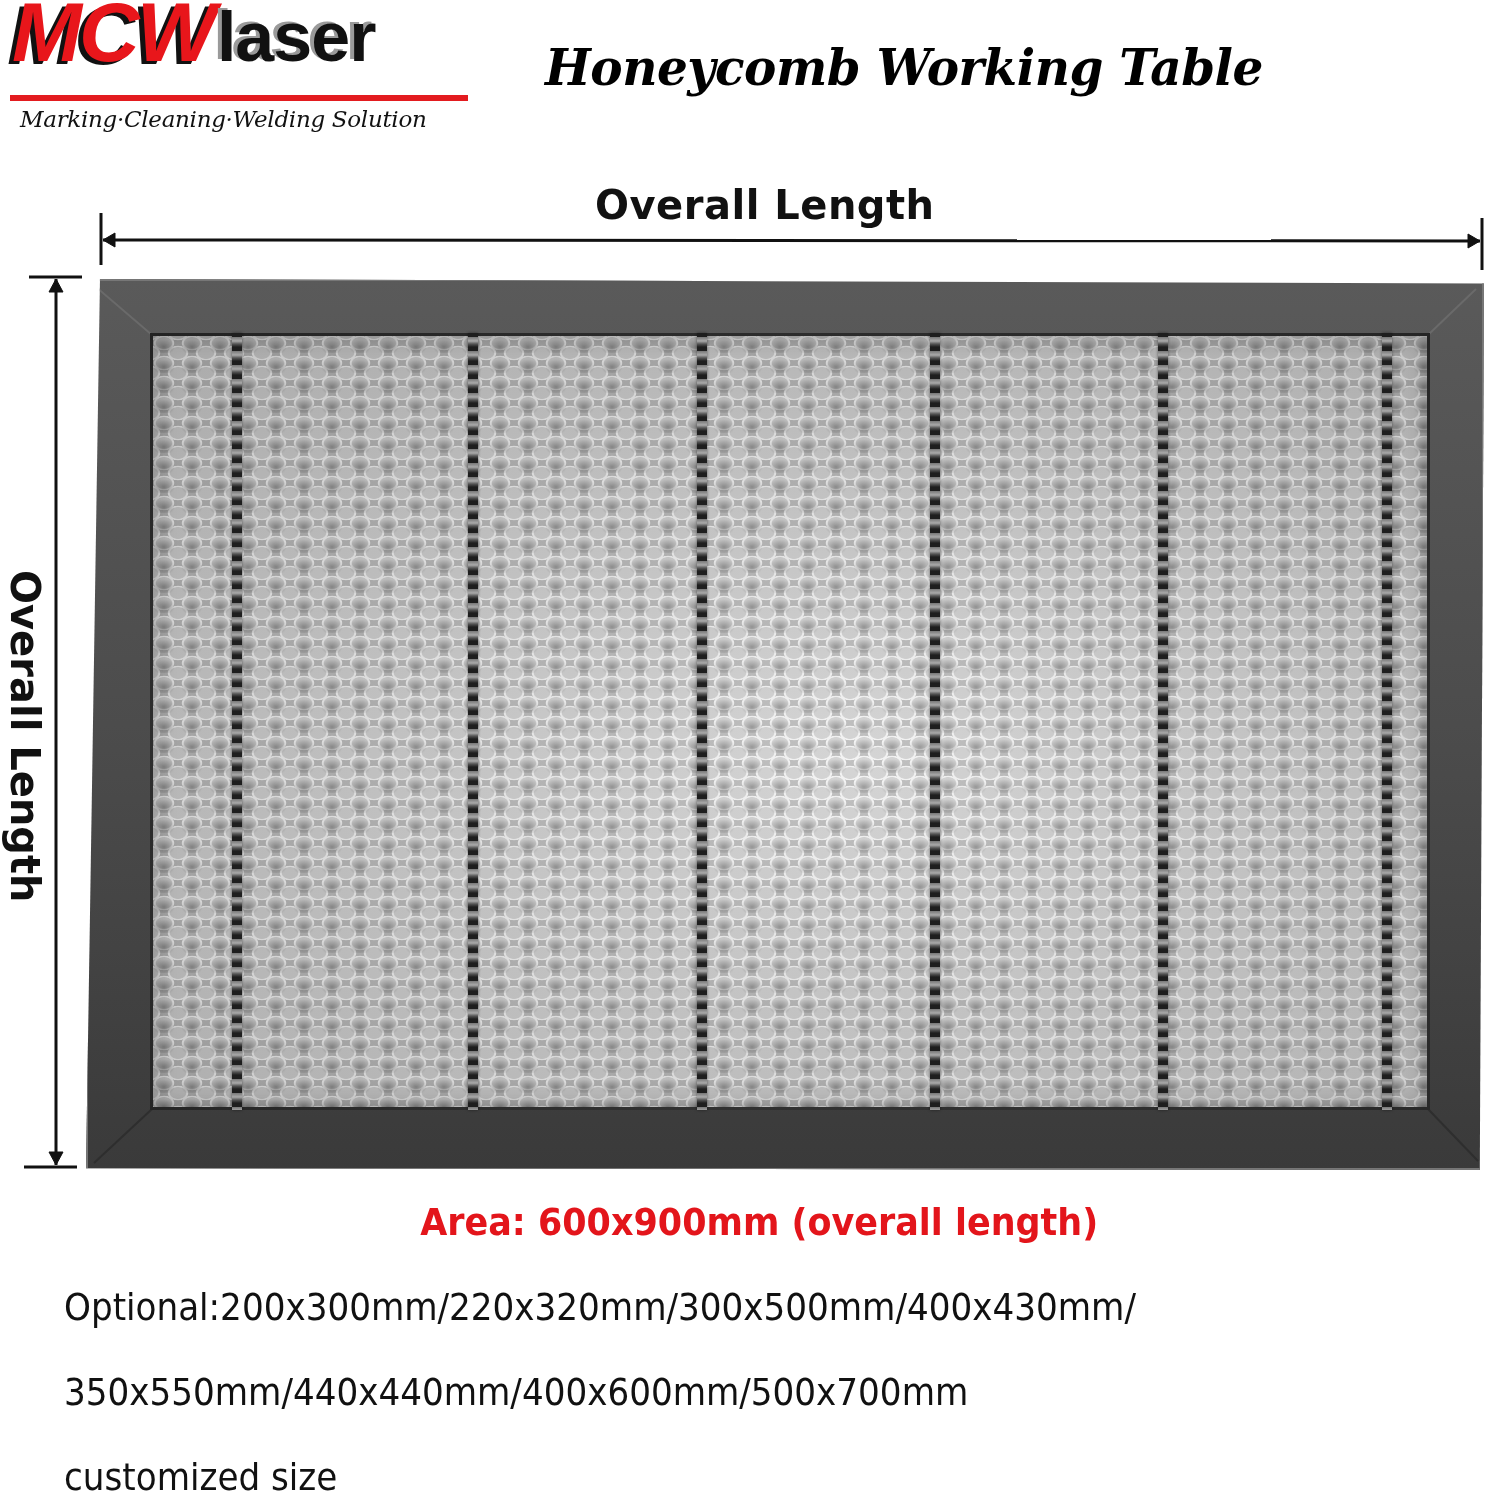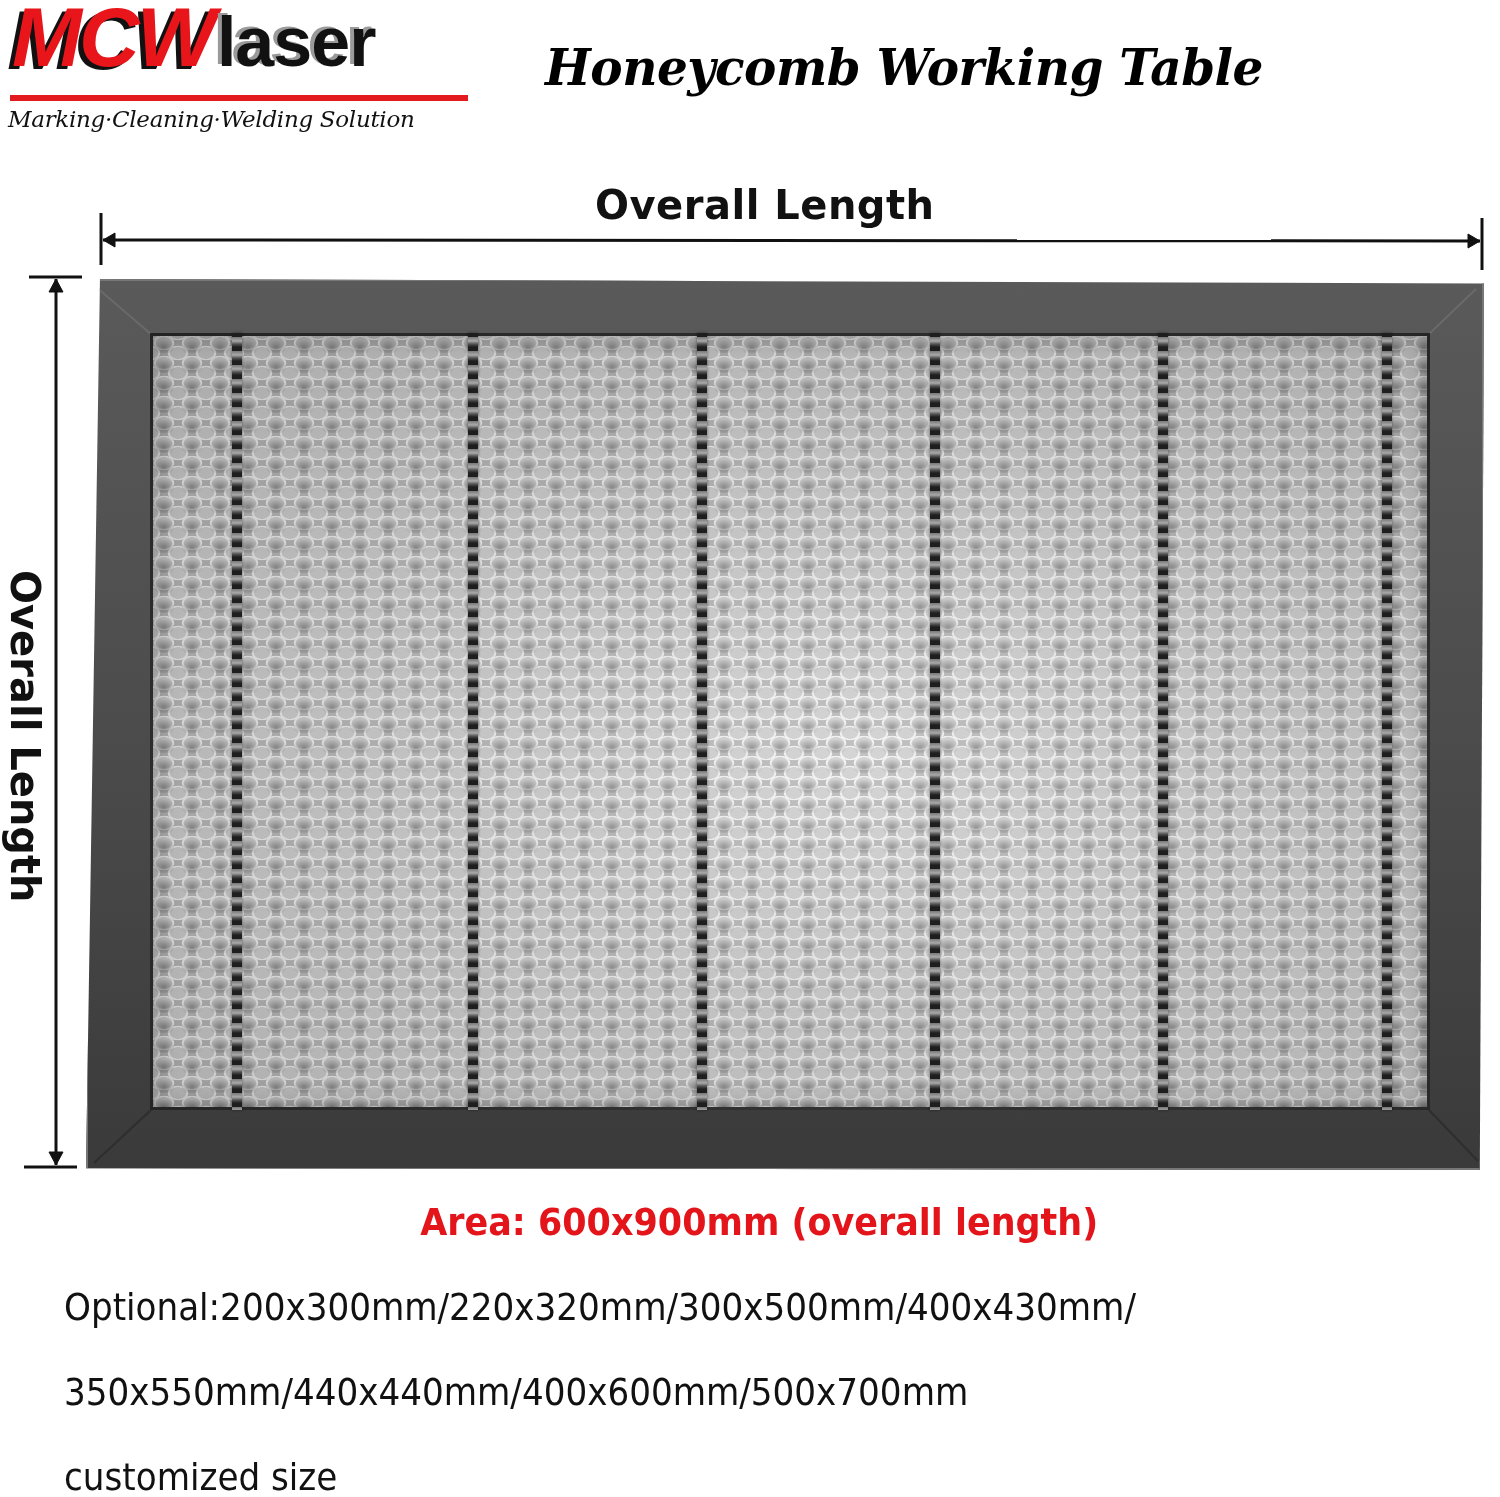--- a/index.html
+++ b/index.html
@@ -1,24 +1,24 @@
 <!DOCTYPE html>
 <html><head>
 <meta charset="utf-8">
 <style>
   html, body { margin:0; padding:0; background:#ffffff; }
   body { width:1500px; height:1497px; position:relative; overflow:hidden; font-family:"DejaVu Sans", sans-serif; }
 
   
   .logo { position:absolute; left:8px; top:8px; width:462px; height:126px; }
-  .logo-mark { position:absolute; left:4px; top:0; height:82px; white-space:nowrap; font-family:"Liberation Sans", sans-serif; font-weight:bold; font-style:italic; line-height:58px; }
+  .logo-mark { position:absolute; left:4px; top:0; height:82px; white-space:nowrap; font-family:"Liberation Sans", sans-serif; font-weight:bold; font-style:italic; line-height:48px; }
   .logo-mcw { font-size:84px; color:#e8161b; letter-spacing:-3px; text-shadow:-5px 3px 0 #111; }
   .logo-laser { font-size:70px; color:#111; font-style:normal; letter-spacing:-1px; text-shadow:-4px -2px 0 #9a9a9a; margin-left:4px; }
   .logo-bar { position:absolute; left:2px; top:87px; width:458px; height:6px; background:#e31b1f; }
-  .logo-tagline { position:absolute; left:0; top:98px; font-family:"DejaVu Serif", serif; font-style:italic; font-size:23px; color:#111; white-space:nowrap; letter-spacing:-0.3px; }
+  .logo-tagline { position:absolute; left:12px; top:98px; font-family:"DejaVu Serif", serif; font-style:italic; font-size:23px; color:#111; white-space:nowrap; letter-spacing:-0.3px; }
 
   .title { position:absolute; left:545px; top:38px; font-family:"DejaVu Serif", serif; font-weight:bold; font-style:italic; font-size:50px; color:#000; white-space:nowrap; letter-spacing:-0.5px; transform:scaleX(0.97); transform-origin:left top; }
 
   
   .dim-h-label { position:absolute; left:595px; top:182px; font-family:"DejaVu Sans", sans-serif; font-weight:bold; font-size:40px; color:#111; letter-spacing:0.5px; }
   .dim-v-label { position:absolute; left:8px; top:570px; width:40px; height:320px; }
   .dim-v-label span { position:absolute; left:40px; top:0; transform-origin:left top; transform:rotate(90deg); font-family:"DejaVu Sans", sans-serif; font-weight:bold; font-size:40px; color:#111; white-space:nowrap; }
   svg.dims { position:absolute; left:0; top:0; }
 
   

